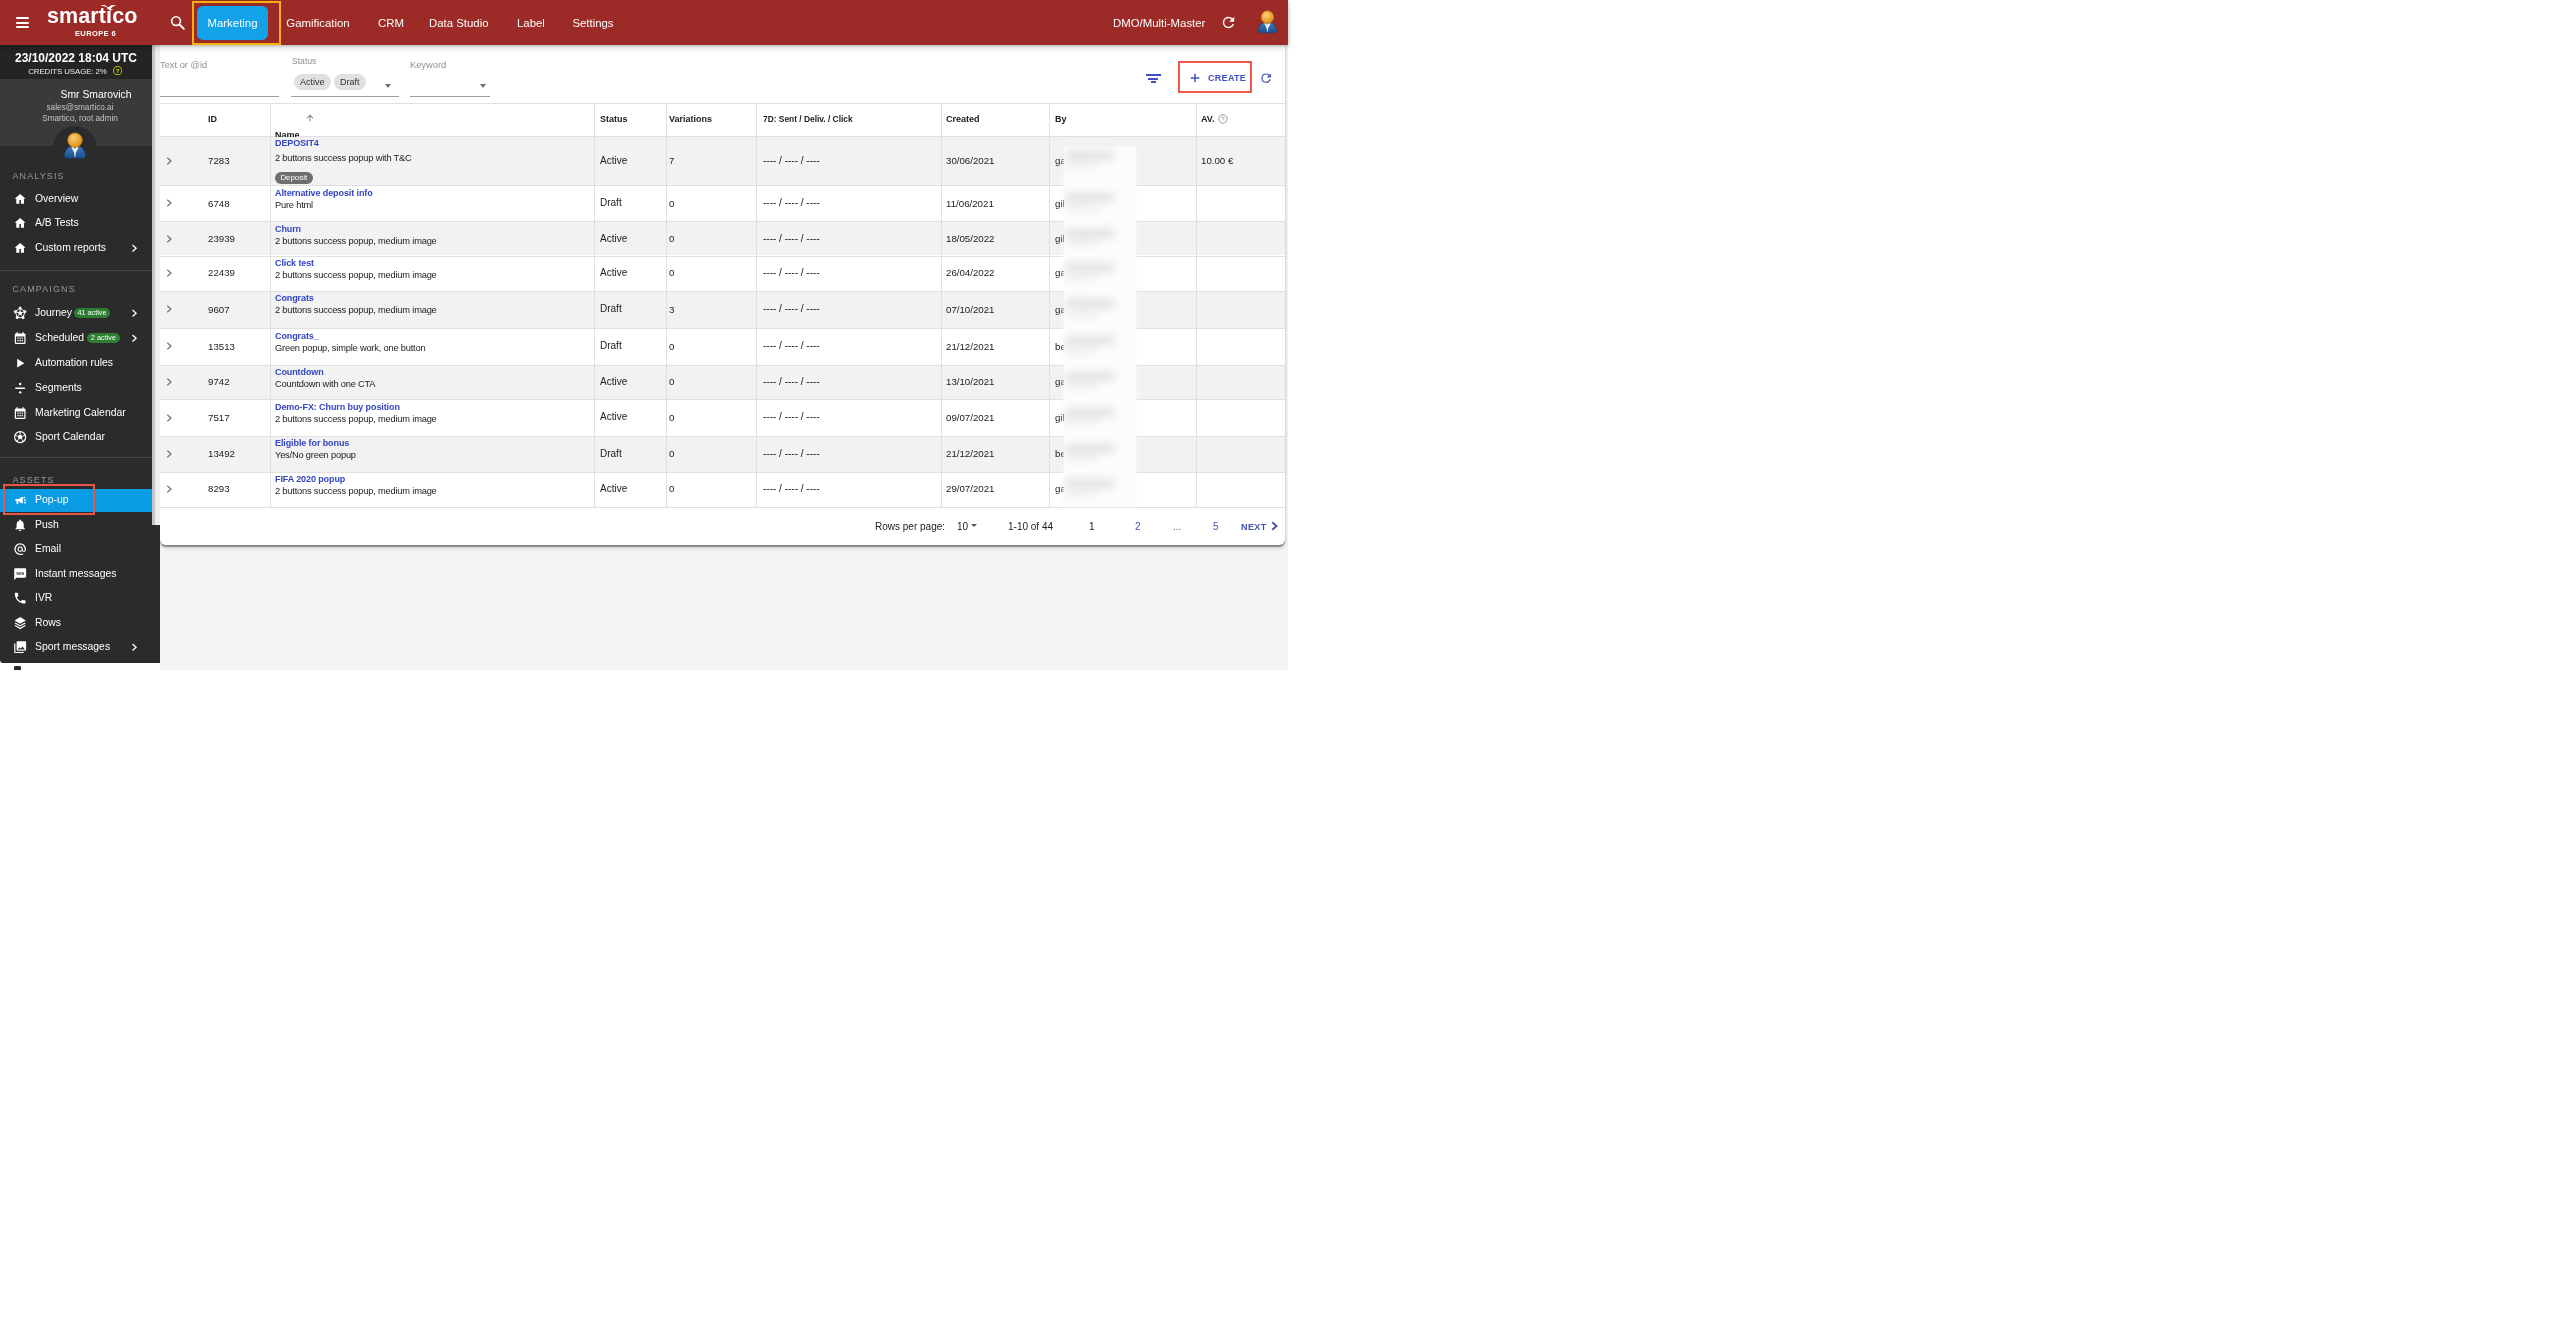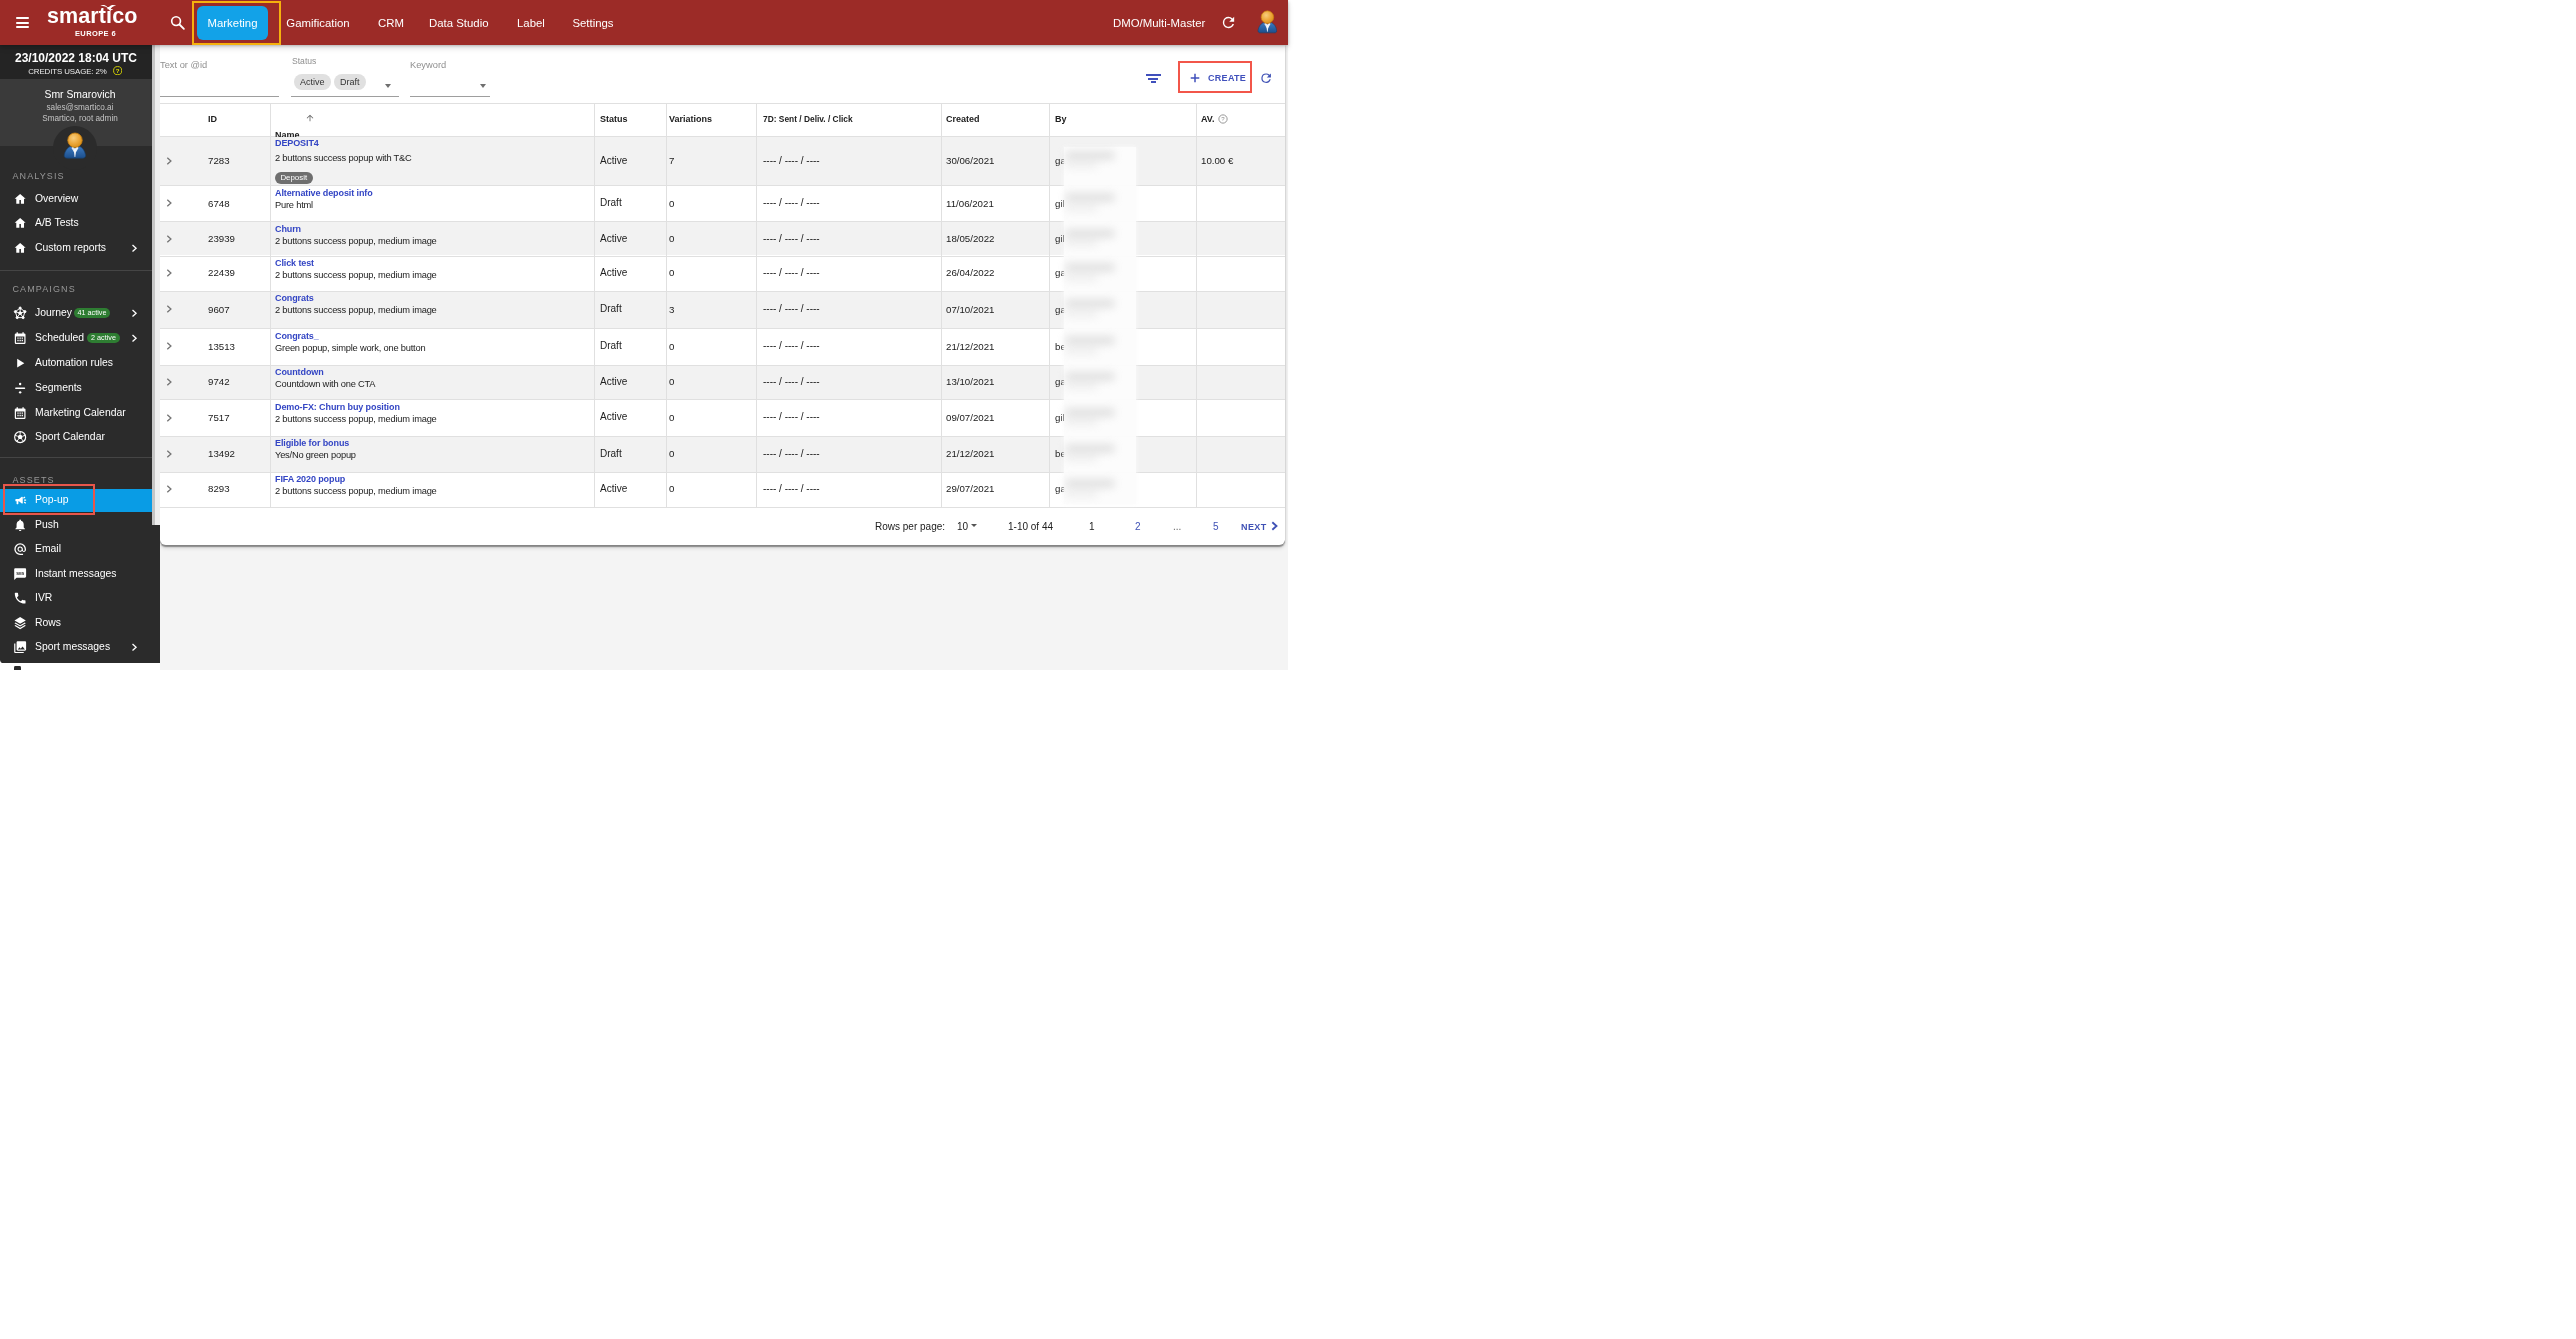--- a/index.html
+++ b/index.html
@@ -102,21 +102,21 @@
 <div id="sidebar">
   <div id="sbblock1">
     <div style="position:absolute;left:0;top:6.4px;width:152px;text-align:center;color:#fff;font-weight:bold;font-size:12px">23/10/2022 18:04 UTC</div>
     <div style="position:absolute;left:0;top:22px;width:135px;text-align:center;color:#ececec;font-size:7.9px;letter-spacing:-0.1px">CREDITS USAGE: 2%</div>
     <svg class="abs" style="left:113px;top:21px" width="9.3" height="9.3" viewBox="0 0 13 13">
       <circle cx="6.5" cy="6.5" r="5.7" fill="none" stroke="#e7e400" stroke-width="1.2"></circle>
       <text x="6.5" y="9.4" font-size="8.5" font-weight="bold" fill="#e7e400" text-anchor="middle">?</text>
     </svg>
   </div>
   <div id="sbblock2">
-    <div style="position:absolute;left:0;top:10px;width:160px;text-align:center;color:#fff;font-size:10.4px">Smr Smarovich</div>
+    <div style="position:absolute;left:16px;top:10px;width:160px;text-align:center;color:#fff;font-size:10.4px">Smr Smarovich</div>
     <div style="position:absolute;left:0;top:24px;width:160px;text-align:center;color:#c4c4c4;font-size:8.2px">sales@smartico.ai</div>
     <div style="position:absolute;left:0;top:35px;width:160px;text-align:center;color:#c4c4c4;font-size:8.2px">Smartico, root admin</div>
   </div>
   <div id="notch"></div>
   <svg class="abs" style="left:63px;top:87px" width="23" height="27" viewBox="0 0 28 33">
     <path d="M5 32 C1.8 32 1.2 30 1.5 28.2 C2.2 24 4.6 19.5 9 17.5 C10.6 19 12.6 19.9 14.6 19.9 C16.6 19.9 18.6 19 20.2 17.5 C24.6 19.5 26.8 24 27.5 28.2 C27.8 30 27.2 32 24 32 Z" fill="url(#bg2)" stroke="#17406f" stroke-width="0.8"></path>
     <path d="M14.6 20.2 L17.6 17.2 L18.9 19.5 L15.4 25.5 Z" fill="#e9eef5"></path>
     <path d="M14.6 20.2 L11.6 17.2 L10.3 19.5 L13.8 25.5 Z" fill="#dde5ee"></path>
     <path d="M14.6 20.6 L16.2 21.8 L14.9 30.5 L14.2 30.5 L13 21.8 Z" fill="#f4f7fb"></path>
     <circle cx="14.6" cy="10" r="8.8" fill="url(#hg)" stroke="#c87e0e" stroke-width="1"></circle>

